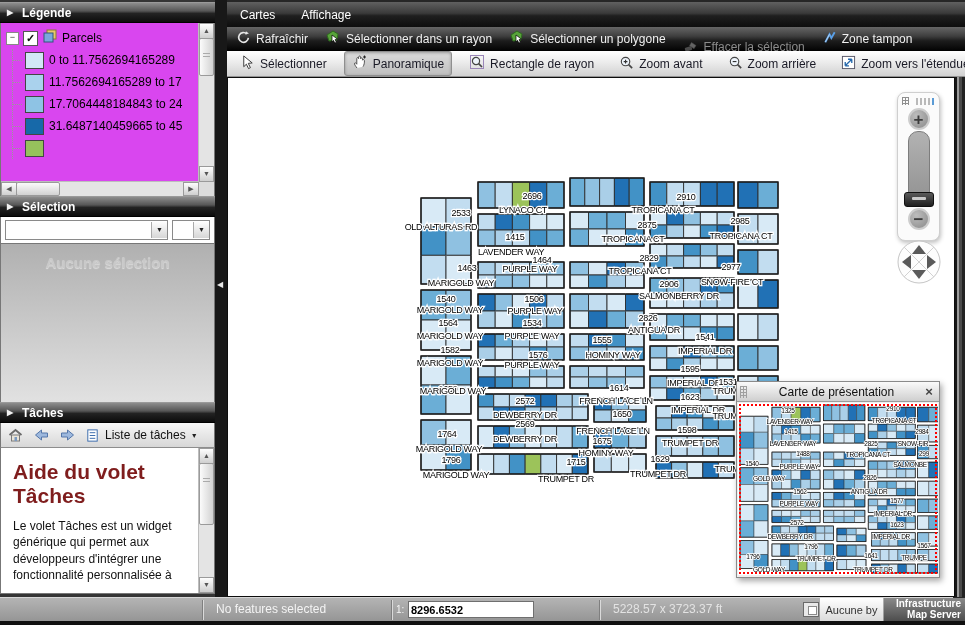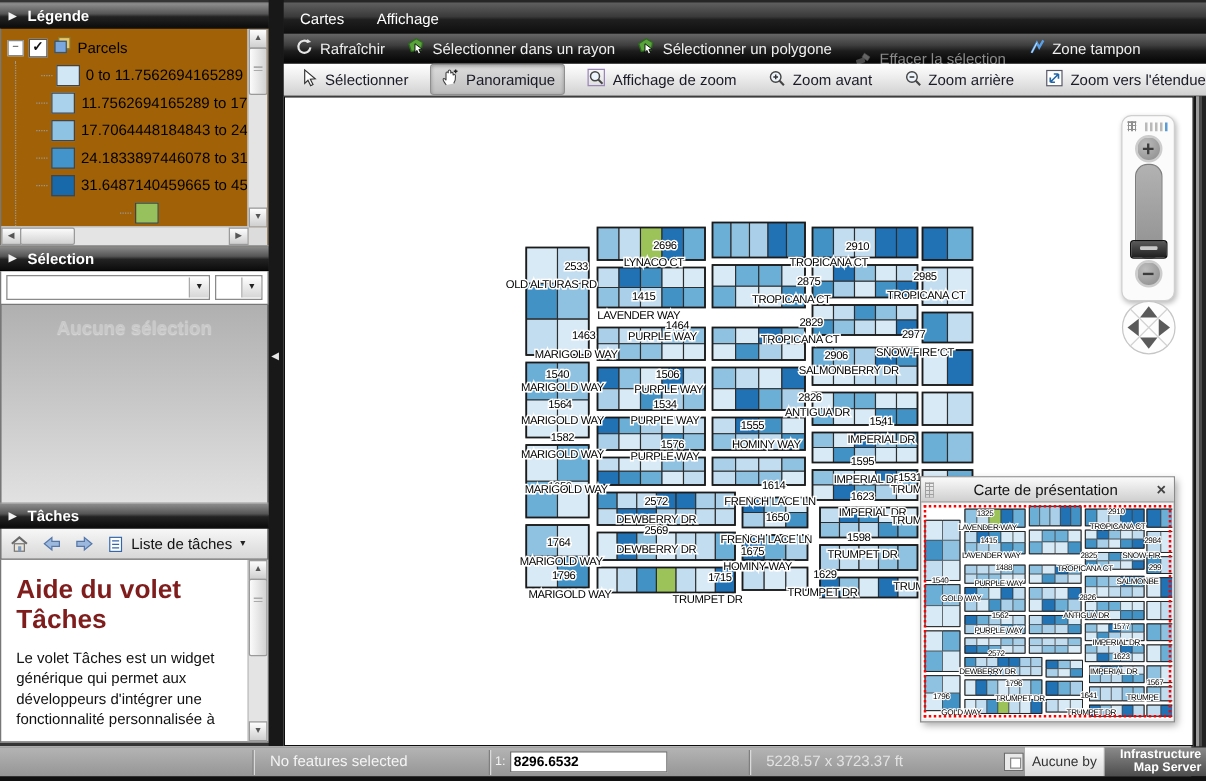--- a/index.html
+++ b/index.html
@@ -14,28 +14,28 @@
   .hdr-arrow::after{content:"\25B6";}
 
   
   #sidebar{position:absolute;left:0;top:0;width:215px;height:597px;background:#353535;}
   #side-strip{position:absolute;left:215px;top:0;width:12px;height:597px;background:#181818;}
   #side-strip .collapse{position:absolute;top:280px;left:2px;color:#e8e8e8;font-size:8px;}
   #side-strip .collapse::after{content:"\25C0";}
 
   .panel{position:absolute;left:0;width:215px;}
   #legend-panel{top:2px;height:194px;}
-  .legend-body{position:relative;height:173px;background:#a16207;border:1px solid #777;border-top:none;overflow:hidden;font-size:12px;color:#000;}
+  .legend-body{position:relative;height:173px;background:#d946ef;border:1px solid #777;border-top:none;overflow:hidden;font-size:12px;color:#000;}
   .tree-root{display:flex;align-items:center;gap:4px;padding:6px 2px 2px 5px;white-space:nowrap;}
   .expander{width:11px;height:11px;border:1px solid #888;background:#fff;font-size:9px;line-height:9px;text-align:center;color:#333;flex:0 0 auto;}
   .expander::after{content:"\2212";}
   .checkbox{width:13px;height:13px;border:1px solid #555;background:#fff;text-align:center;line-height:12px;font-size:11px;color:#111;flex:0 0 auto;}
   .checkbox::after{content:"\2713";font-weight:bold;}
   .tree-kids{margin-left:11px;border-left:1px dotted #999;}
-  .legend-row{height:22px;display:flex;align-items:center;white-space:nowrap;overflow:hidden;justify-content:center;}
+  .legend-row{height:22px;display:flex;align-items:center;white-space:nowrap;overflow:hidden;}
   .legend-row::before{content:"";width:9px;border-top:1px dotted #999;margin-right:3px;flex:0 0 auto;}
   .swatch{width:17px;height:15px;border:1px solid #444;margin-right:5px;flex:0 0 auto;}
 
   
   .vscroll{position:absolute;top:0;right:0;width:15px;bottom:14px;background:#e4e4e4;border-left:1px solid #bdbdbd;}
   .vscroll .up,.vscroll .down,.hscroll .left,.hscroll .right{position:absolute;background:linear-gradient(#fdfdfd,#cfcfcf);
     border:1px solid #9a9a9a;color:#555;font-size:7px;text-align:center;}
   .vscroll .up{top:0;left:0;right:0;height:14px;line-height:13px;}
   .vscroll .up::after{content:"\25B2";}
   .vscroll .down{bottom:0;left:0;right:0;height:14px;line-height:13px;}
@@ -175,24 +175,20 @@
               <span class="swatch" style="background: rgb(210, 231, 246);"></span>
               <span>0 to 11.7562694165289</span>
             </div>
           <div class="legend-row">
               <span class="swatch" style="background: rgb(170, 210, 237);"></span>
               <span>11.7562694165289 to 17</span>
             </div>
           <div class="legend-row">
               <span class="swatch" style="background: rgb(142, 195, 228);"></span>
               <span>17.7064448184843 to 24</span>
-            </div>
-          <div class="legend-row">
-              <span class="swatch" style="background: rgb(67, 148, 203);"></span>
-              <span>24.1833897446078 to 31</span>
             </div>
           <div class="legend-row">
               <span class="swatch" style="background: rgb(23, 105, 169);"></span>
               <span>31.6487140459665 to 45</span>
             </div>
           <div class="legend-row">
               <span class="swatch" style="background: rgb(150, 193, 92);"></span>
               <span></span>
             </div>
         </div>
@@ -340,21 +336,21 @@
               <path d="M12.5 1.5v3M11 3h3" stroke="#222" stroke-width="1.1"></path>
             </svg></span>
         <span>Panoramique</span>
       </span>
       <span class="tb2-btn">
         <span><svg width="16" height="16" viewBox="0 0 16 16">
               <rect x="1.5" y="1.5" width="13" height="13" fill="none" stroke="#9a86b8" stroke-width="1"></rect>
               <circle cx="7" cy="7" r="3.6" fill="#eef4fb" stroke="#444" stroke-width="1.2"></circle>
               <line x1="9.6" y1="9.6" x2="13" y2="13" stroke="#444" stroke-width="1.6"></line>
             </svg></span>
-        <span>Affichage de zoom</span>
+        <span>Rectangle de rayon</span>
       </span>
       <span class="tb2-btn">
         <span><svg width="15" height="15" viewBox="0 0 16 16">
               <circle cx="7" cy="7" r="4.5" fill="#eef4fb" stroke="#444" stroke-width="1.2"></circle>
               <line x1="10.3" y1="10.3" x2="14" y2="14" stroke="#444" stroke-width="1.8"></line>
               <path d="M7 5v4M5 7h4" stroke="#333" stroke-width="1.2"></path>
             </svg></span>
         <span>Zoom avant</span>
       </span>
       <span class="tb2-btn">

